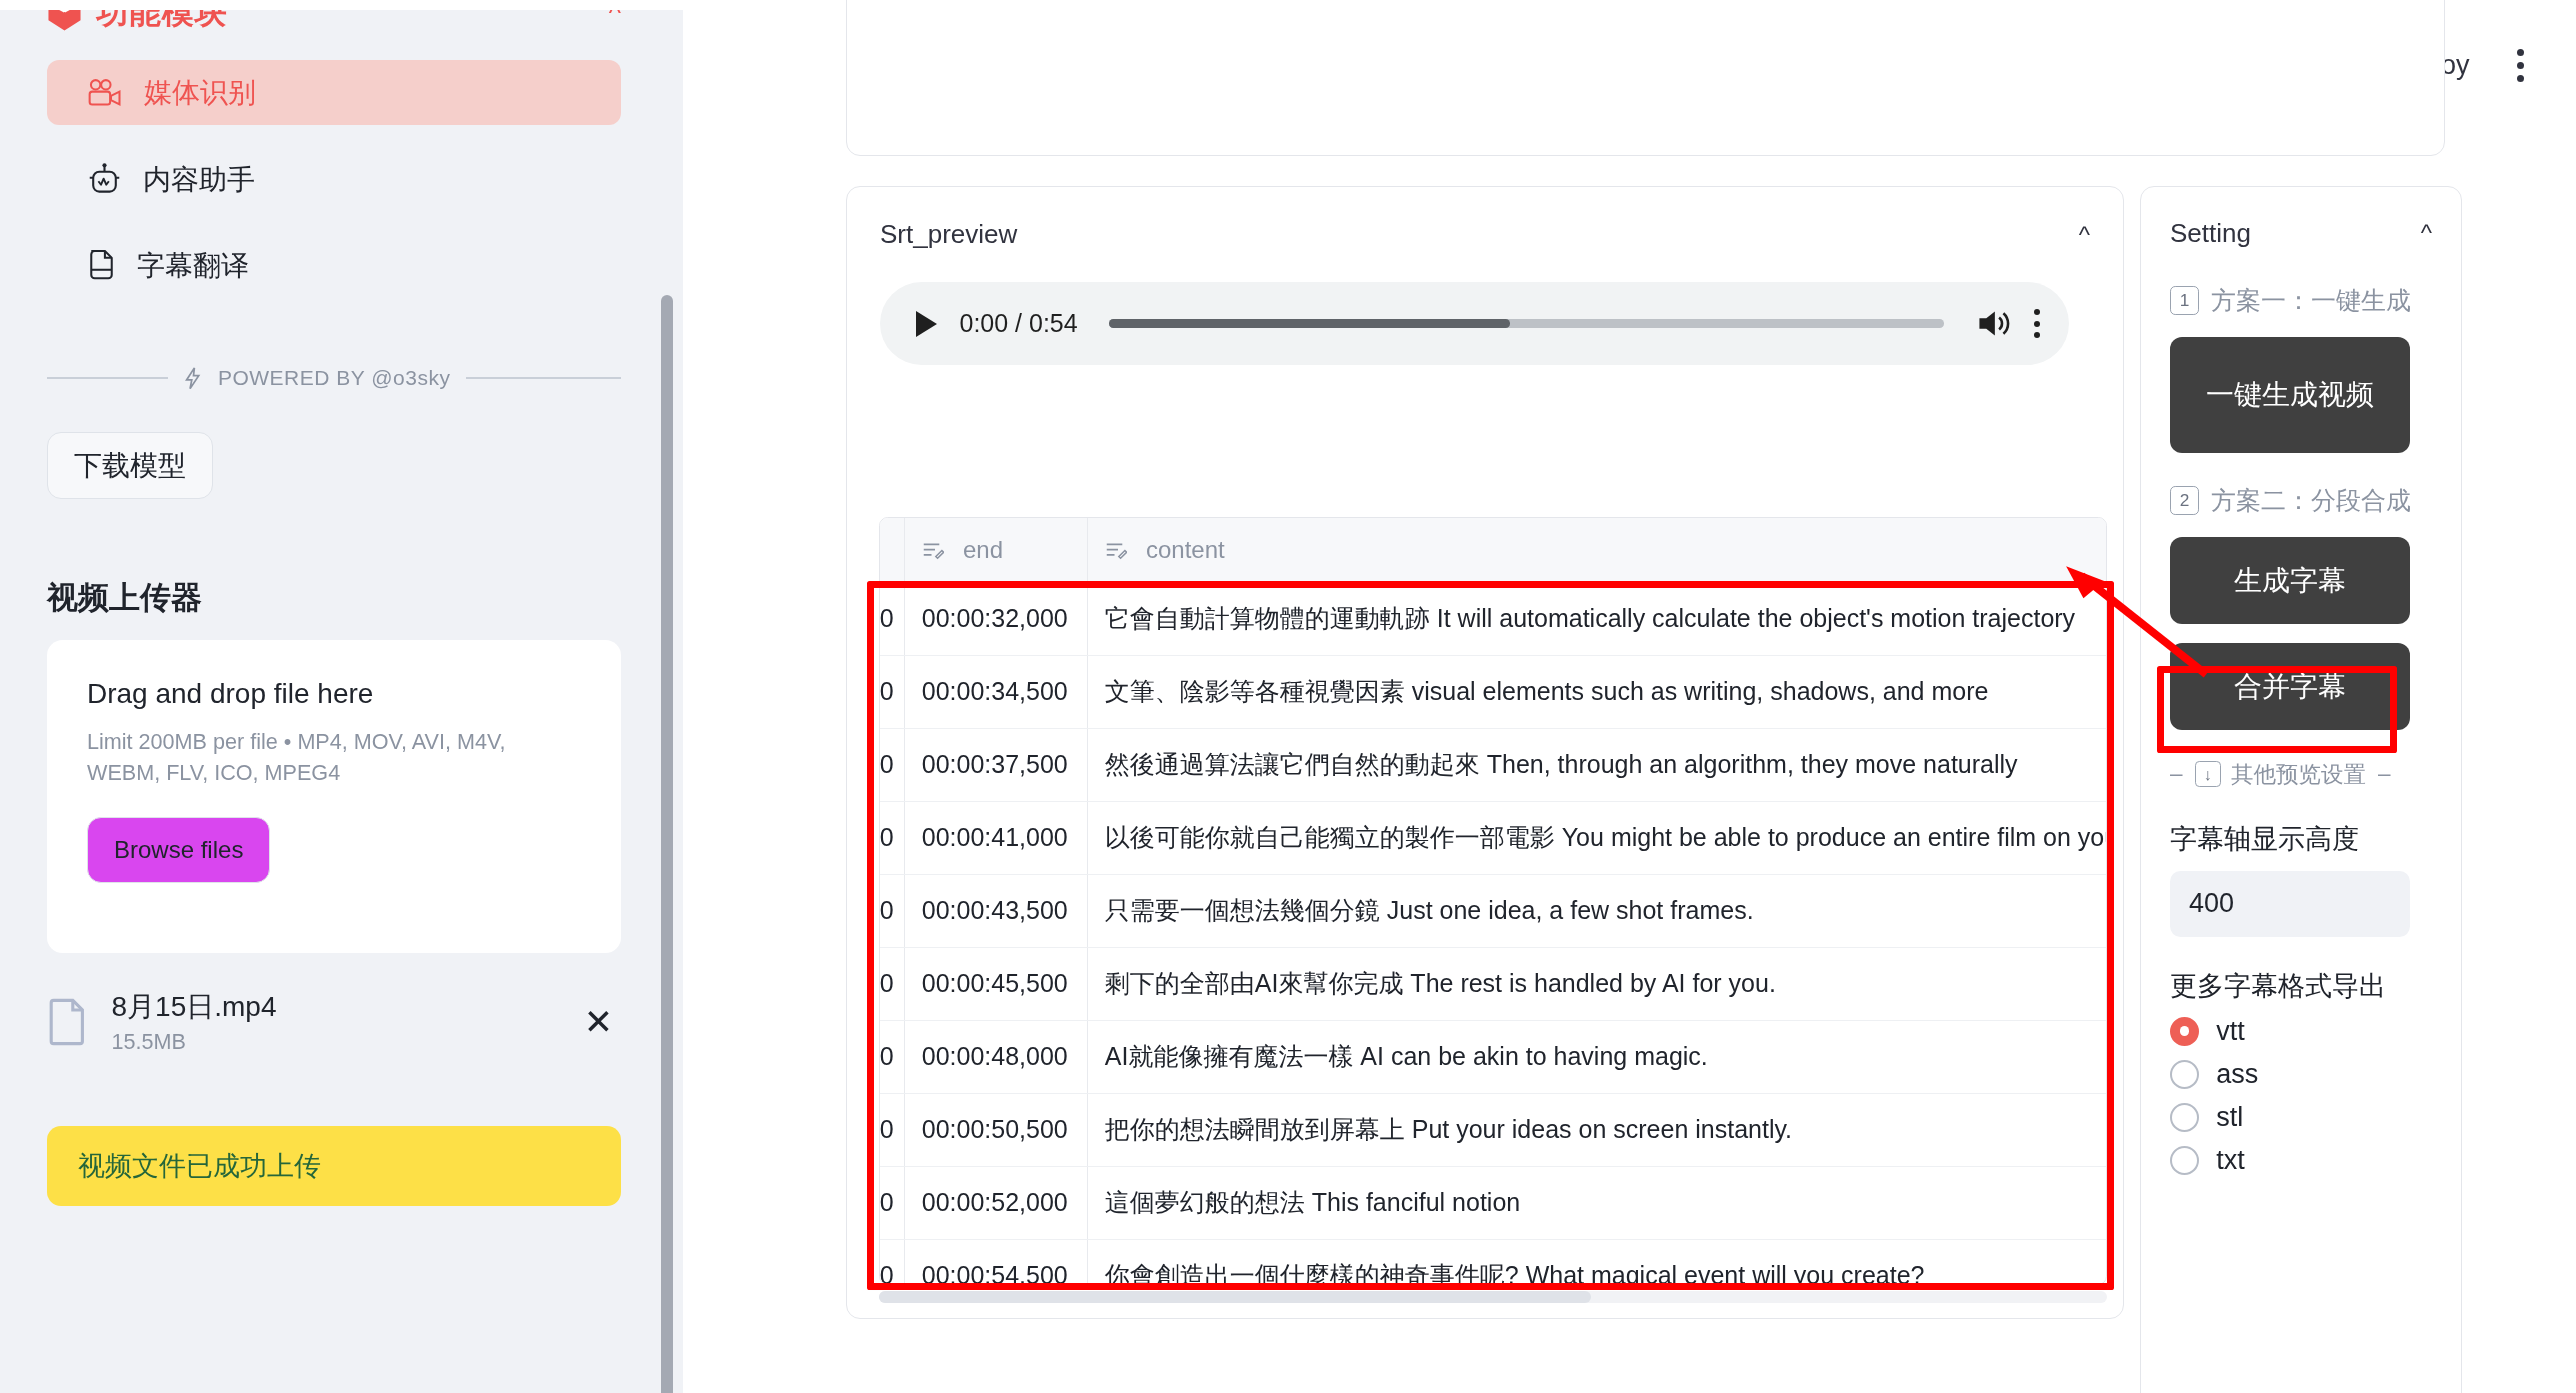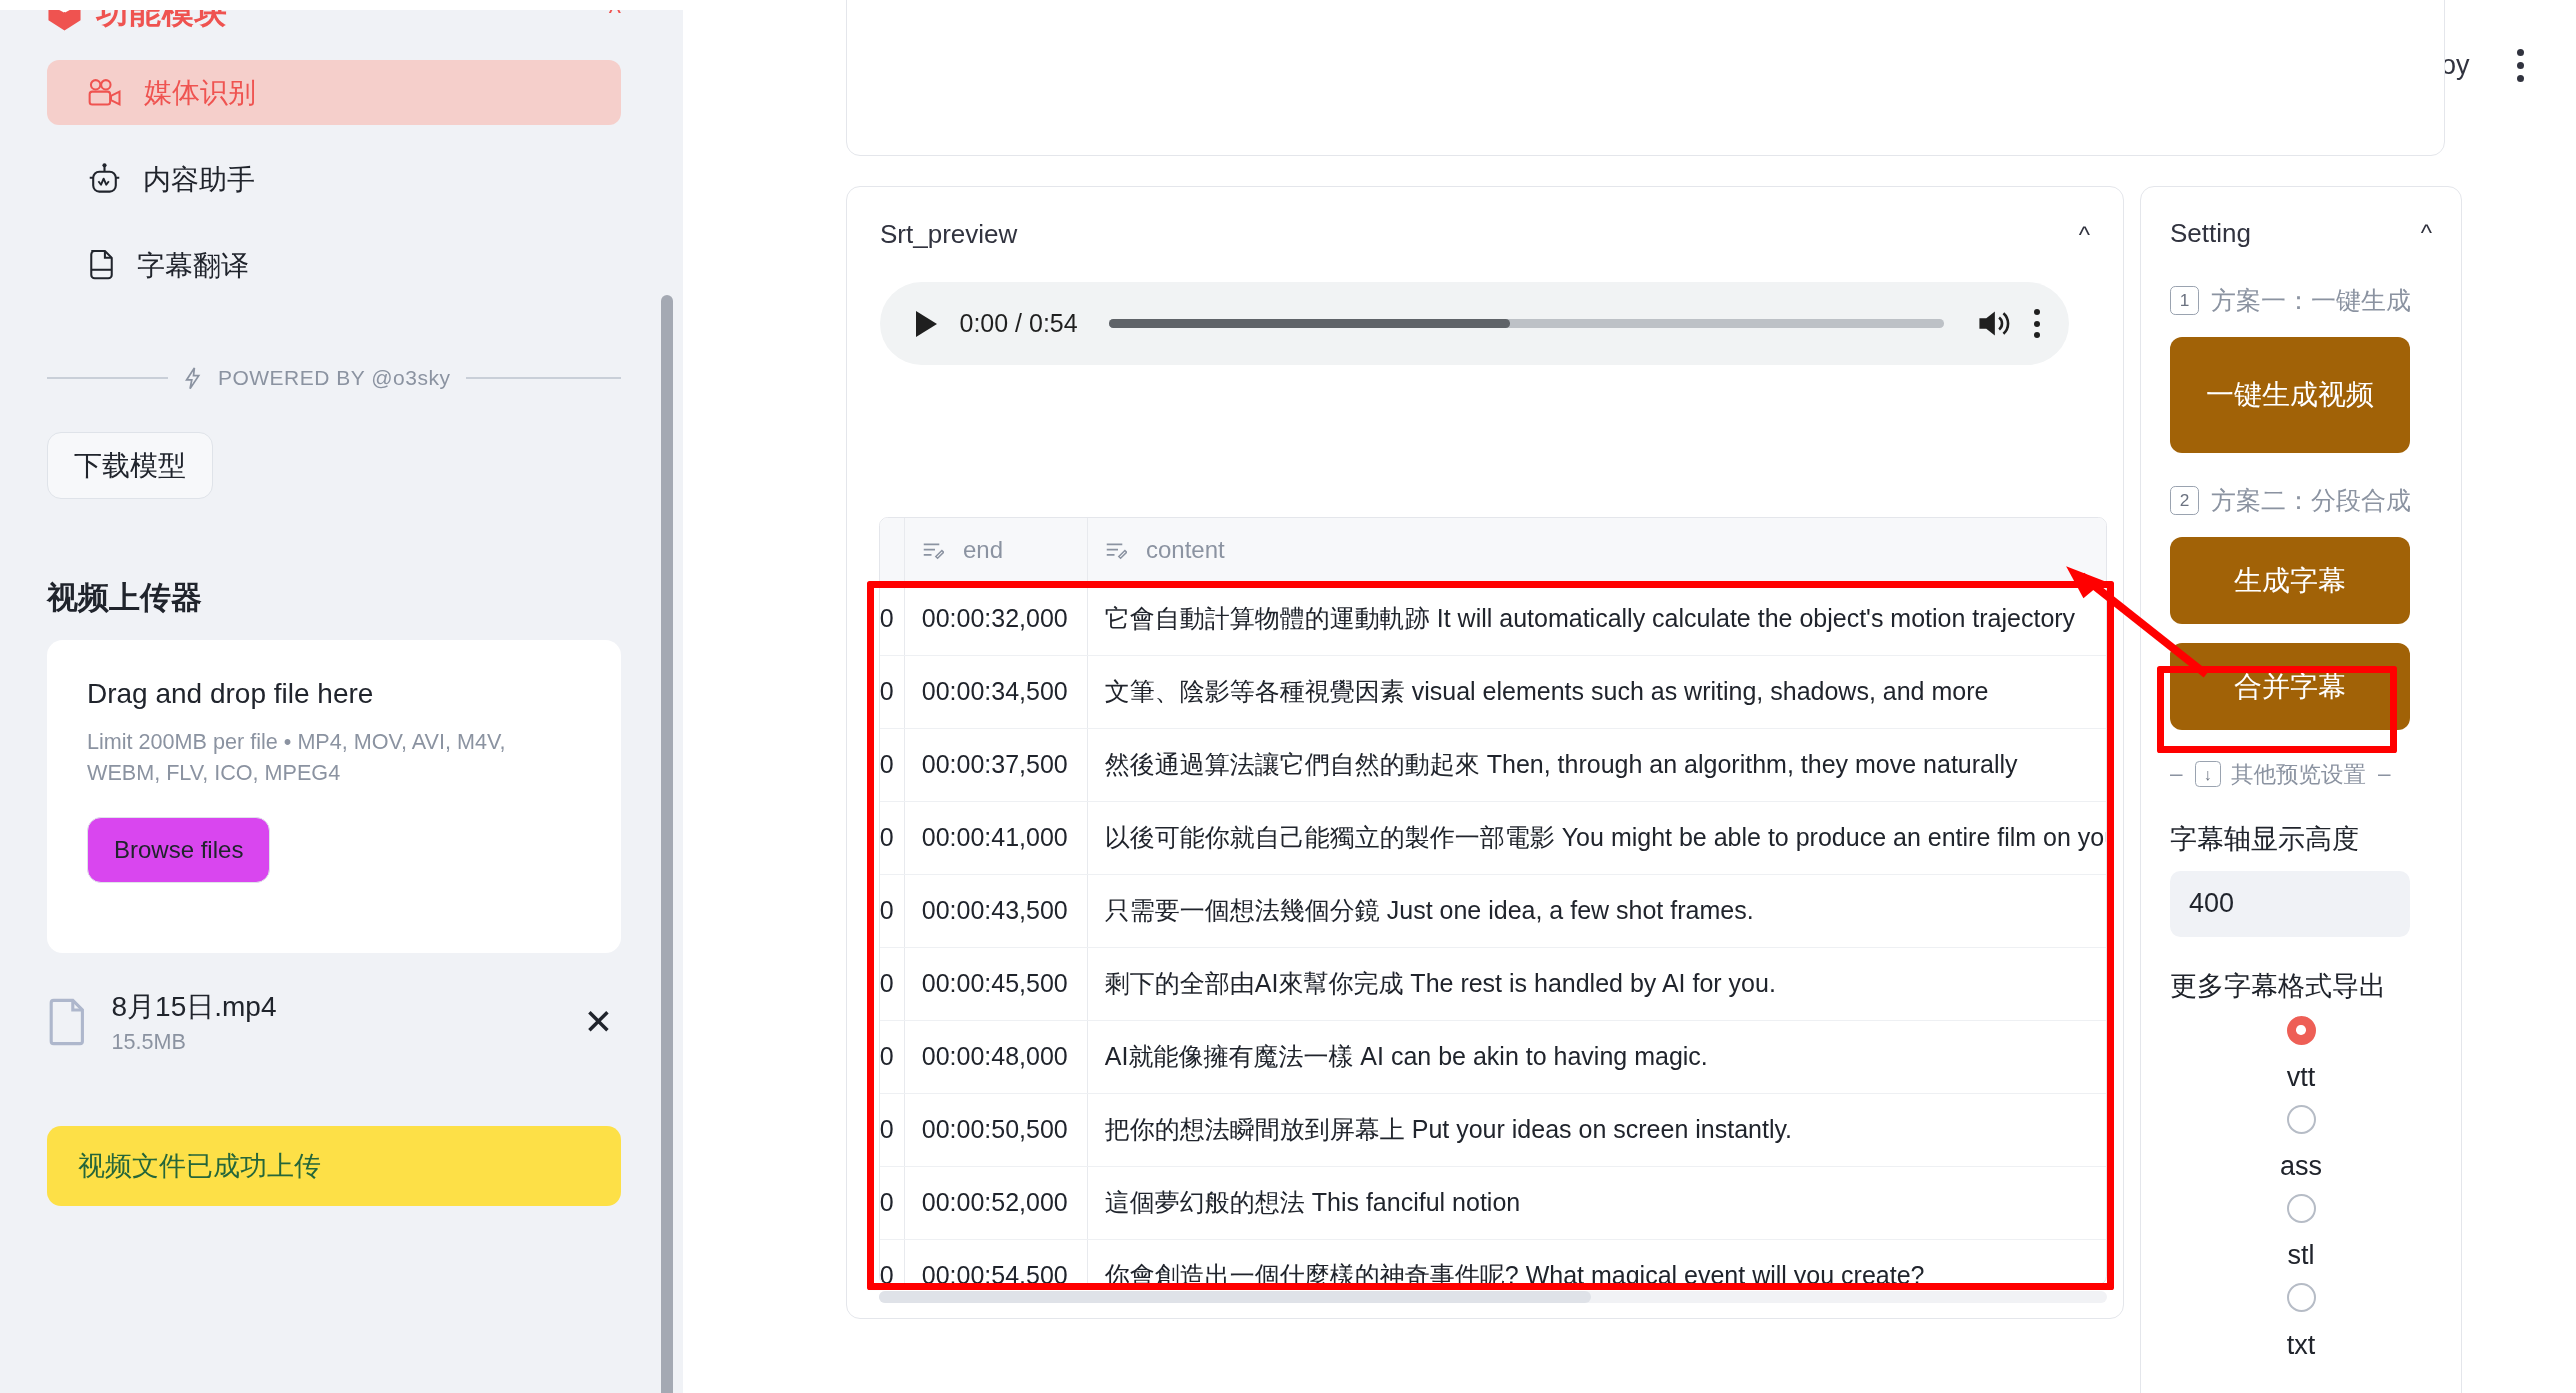--- a/index.html
+++ b/index.html
@@ -256,21 +256,21 @@
   .scheme-badge {
     flex: none; width: 29px; height: 29px;
     border: 1.7px solid #9aa3b0; border-radius: 5.2px;
     display: flex; align-items: center; justify-content: center;
     font-size: 17.3px; color: #6b7280;
   }
   .scheme-text { font-size: 25px; color: #8b93a1; line-height: 1.35; }
 
   .btn-primary {
     margin-top: 19px; width: 240px; min-height: 87px;
-    background: #a16207; color: #ffffff; border: none; border-radius: 12px;
+    background: #404040; color: #ffffff; border: none; border-radius: 12px;
     font-size: 28px; font-family: inherit; cursor: pointer;
     line-height: 1.25; padding: 8.7px 7px;
   }
   .btn-primary.tall { min-height: 116px; }
 
   .set-divider {
     margin-top: 29px; display: flex; align-items: center; gap: 12px;
     color: #8b93a1; font-size: 22.5px; white-space: nowrap;
   }
   .set-divider .dash { color: #8b93a1; }
@@ -285,21 +285,20 @@
   #height-input {
     margin-top: 14px; width: 240px; height: 66px;
     background: #f0f2f6; border: none; border-radius: 10.4px;
     font-size: 27px; color: #20242c; padding-left: 19px;
     font-family: inherit;
   }
 
   .radio-row {
     margin-top: 12px; display: flex; align-items: center; gap: 17.3px;
     cursor: pointer;
-    flex-direction: column;
   }
   .radio-dot {
     flex: none; width: 29px; height: 29px; border-radius: 50%;
     border: 2.6px solid #b6bcc6; background: #fff;
     display: flex; align-items: center; justify-content: center;
   }
   .radio-row.sel .radio-dot { border-color: #ee5f56; background: #ee5f56; }
   .radio-row.sel .radio-dot::after {
     content: ""; width: 9.5px; height: 9.5px; border-radius: 50%; background: #ffffff;
   }

